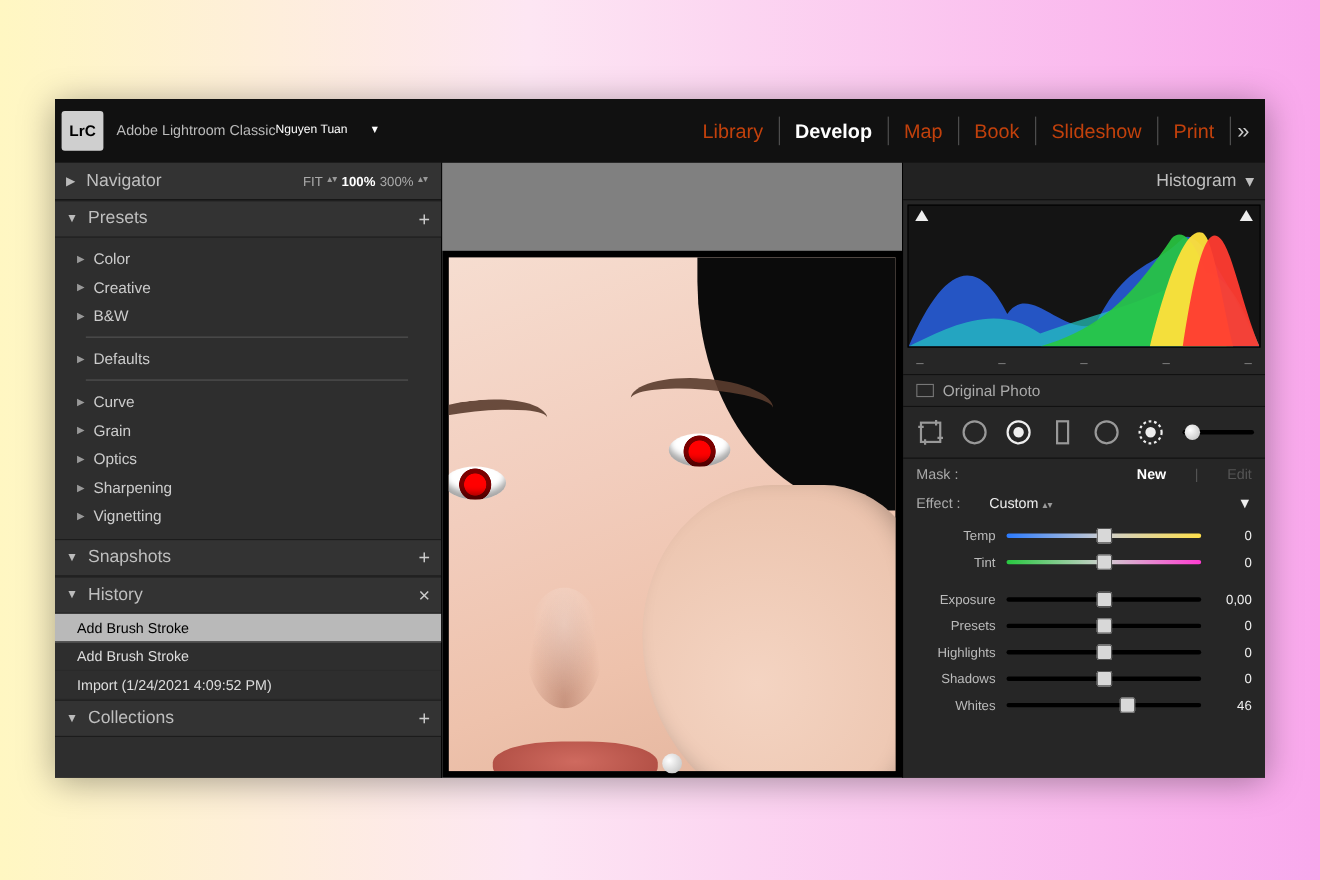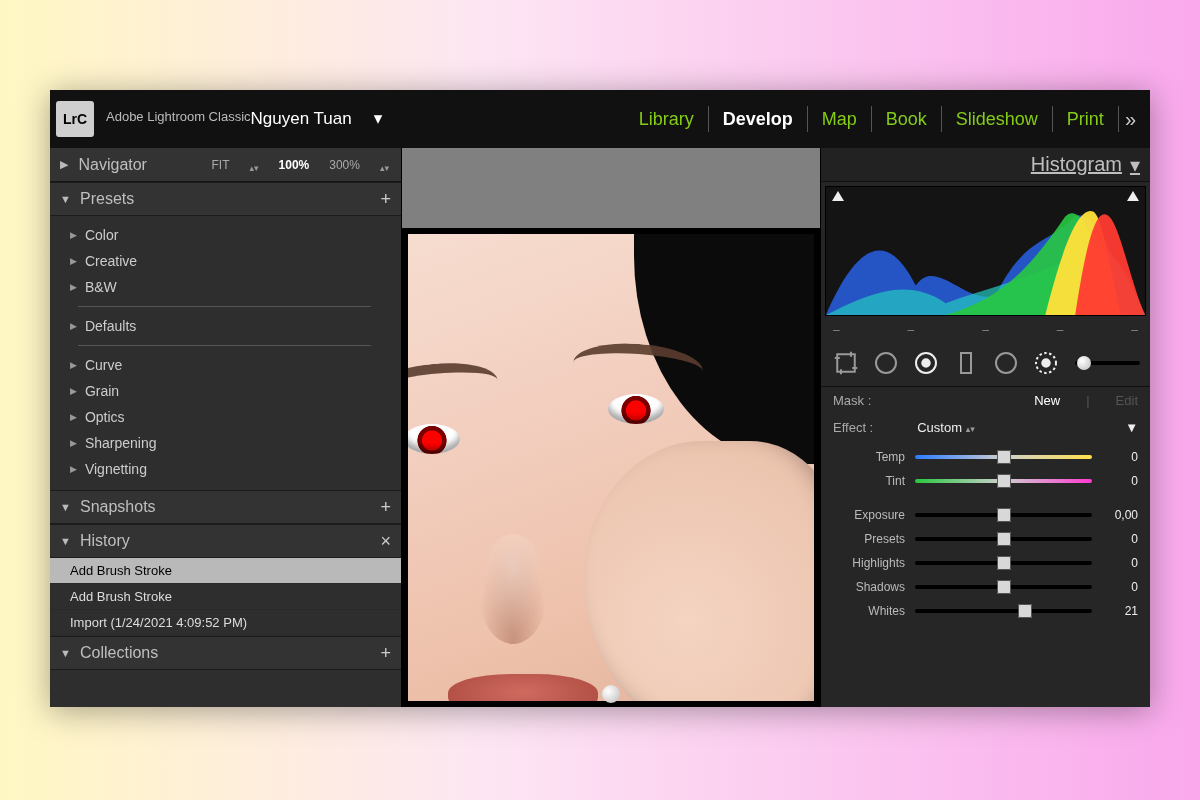--- a/index.html
+++ b/index.html
@@ -14,23 +14,23 @@
     display: flex; flex-direction: column;
   }
   
   .topbar { display:flex; align-items:center; height:58px; background:#111; padding:0 10px 0 0; }
   .logo {
     width:38px; height:36px; background:#cfcfcf; color:#000; font-weight:800;
     display:flex; align-items:center; justify-content:center; font-size:14px;
     border-radius:3px; margin:0 12px 0 6px;
   }
   .title-block { display:flex; flex-direction:row; font-size:13px; color:#bbb; line-height:1.2; }
-  .title-block .user { color:#fff; font-size:17px; display:flex; gap:22px; align-items:flex-end;}
+  .title-block .user { color:#fff; font-size:11px; display:flex; gap:22px; align-items:center;}
   .modules { display:flex; gap:0; margin-left:auto; align-items:center; height:100%;}
-  .mod { color:#84cc16; font-size:18px; padding:0 14px; cursor:pointer; position:relative; }
+  .mod { color:#c2410c; font-size:18px; padding:0 14px; cursor:pointer; position:relative; }
   .mod.sel { color:#fff; font-weight:600; }
   .mod-sep { width:1px; height:26px; background:#555; }
   .more { color:#ccc; font-size:20px; padding:0 4px 0 6px;}
   
   .body { flex:1; display:flex; min-height:0;}
   .left { width:352px; background:#2e2e2e; display:flex; flex-direction:column; border-right:1px solid #000;}
   .center { flex:1; background:#808080; position:relative; overflow:hidden;}
   .right { width:330px; background:#262626; display:flex; flex-direction:column; border-left:1px solid #000;}
   
   .phead {
@@ -38,21 +38,21 @@
     background:#333; border-top:1px solid #1c1c1c; border-bottom:1px solid #1c1c1c;
     color:#bfbfbf; font-size:16px; gap:8px;
   }
   .phead .tri { font-size:11px; color:#bbb; width:12px;}
   .phead .grow { flex:1; }
   .phead .plus, .phead .x { color:#ccc; font-size:18px; cursor:pointer;}
   
   .navrow { display:flex; align-items:center; height:34px; background:#333; padding:0 10px; gap:10px; border-bottom:1px solid #151515;}
   .navrow .tri { font-size:11px; color:#bbb;}
   .navrow .name { color:#bfbfbf; font-size:16px;}
-  .navrow .zoom { margin-left:auto; display:flex; gap:16px; align-items:flex-end; font-size:12px; color:#aaa;}
+  .navrow .zoom { margin-left:auto; display:flex; gap:0; align-items:flex-start; font-size:12px; color:#aaa;}
   .navrow .zoom span { padding:0 2px;}
   .navrow .zoom .sel { color:#fff; font-weight:600;}
   .spn { font-size:9px; line-height:8px; color:#999; display:flex; flex-direction:column;}
   
   .tree { padding:6px 0 8px 20px; font-size:14px; color:#ccc;}
   .tree .item { display:flex; align-items:center; gap:8px; height:26px; cursor:pointer;}
   .tree .item .tri { font-size:9px; color:#999;}
   .tree hr { border:none; border-top:1px solid #555; margin:6px 30px 6px 8px;}
   
   .hist { font-size:13px;}
@@ -83,37 +83,37 @@
   .hand { position:absolute; right:-30px; bottom:-40px; width:260px; height:300px;
           background: radial-gradient(circle at 40% 60%, #f4d4c2, #e9bfa8);
           border-radius:50% 40% 30% 60%; box-shadow: -12px -8px 20px rgba(0,0,0,.25) inset;}
   .hair { position:absolute; right:-20px; top:-30px; width:200px; height:260px;
           background:#0b0b0b; border-radius:0 0 0 80%;}
   .dot { position:absolute; left:50%; bottom:4px; transform:translateX(-50%);
          width:18px; height:18px; border-radius:50%;
          background: radial-gradient(circle at 35% 35%, #fff, #bbb);}
   
   .rhead { height:34px; display:flex; align-items:center; justify-content:flex-end;
-           padding:0 10px; color:#bfbfbf; font-size:20px; gap:8px; background:#222; border-bottom:1px solid #111;text-decoration:underline;}
+           padding:0 10px; color:#bfbfbf; font-size:16px; gap:8px; background:#222; border-bottom:1px solid #111;}
   .histo { height:130px; margin:4px; border:1px solid #000; background:#141414; position:relative; overflow:hidden;}
   .clip { position:absolute; top:4px; width:0; height:0; border-left:6px solid transparent; border-right:6px solid transparent; border-bottom:10px solid #eee;}
   .clip.l { left:6px;} .clip.r { right:6px;}
   .histo svg { position:absolute; inset:0; width:100%; height:100%;}
   .stats { display:flex; justify-content:space-between; padding:3px 12px; font-size:12px; color:#888;}
   .orig { display:flex; align-items:center; gap:8px; padding:6px 12px; color:#aaa; font-size:14px; border-top:1px solid #111; border-bottom:1px solid #111;}
   .orig .box { width:16px; height:12px; border:1px solid #777;}
   .tools { display:flex; align-items:center; gap:10px; padding:8px 10px; border-bottom:1px solid #111;}
   .tool { width:30px; height:30px; display:flex; align-items:center; justify-content:center; cursor:pointer;}
   .tool svg { stroke:#999; fill:none; stroke-width:1.6;}
   .tool.sel svg { stroke:#eee; }
   .mini-slider { flex:1; height:4px; background:#000; position:relative; border-radius:2px; margin-left:4px;}
   .mini-slider .kn { position:absolute; top:-5px; width:14px; height:14px; border-radius:50%;
        background: radial-gradient(circle at 35% 35%, #fff, #bbb);}
   .maskrow, .effrow { display:flex; align-items:center; padding:6px 12px; font-size:13px; color:#aaa; gap:26px;}
-  .maskrow .r { margin-left:auto; color:#fff; cursor:pointer;}
+  .maskrow .r { margin-left:auto; color:#fff; cursor:pointer;font-weight:bold;}
   .maskrow .dim { color:#555; cursor:default;}
   .effrow .disc { margin-left:auto; color:#eee;}
   .sliders { padding:4px 12px 0 12px;}
   .srow { display:flex; align-items:center; gap:10px; height:24px; font-size:12px; color:#bbb;}
   .srow .lab { width:72px; text-align:right;}
   .track { flex:1; height:4px; background:#000; position:relative; border-radius:2px;}
   .knob { position:absolute; top:-5px; width:14px; height:14px; border-radius:2px;
           background:#d8d8d8; box-shadow:0 0 0 1px #555 inset; transform:translateX(-50%);}
   .srow .val { width:36px; text-align:right; color:#eee;}
   .track.temp { background:linear-gradient(to right,#2b7bff,#cfcfcf,#ffe04a);}
@@ -272,20 +272,24 @@
           <path d="M250,130 C262,50 272,18 284,30 C295,40 305,95 320,130 Z" fill="#ff3b30" opacity=".95"></path>
         </svg>
       </div>
       <div class="stats">
         <span>–</span>
           <span>–</span>
           <span>–</span>
           <span>–</span>
           <span>–</span>
       </div>
+      <div class="orig">
+        <span class="box"></span>
+        <span>Original Photo</span>
+      </div>
       <div class="tools">
         <span class="tool">
             <svg viewBox="0 0 24 24">
               <rect x="5" y="5" width="14" height="14"></rect>
               <path d="M3 8h4M16 3v4M21 16h-4M8 21v-4"></path>
             </svg>
           </span>
         <span class="tool">
             <svg viewBox="0 0 24 24">
               <circle cx="12" cy="12" r="8"></circle>
@@ -318,21 +322,21 @@
           </div>
       </div>
       <div class="maskrow">
         <span>Mask :</span>
         <span class="r">New</span>
         <span style="color:#555">|</span>
         <span class="dim">Edit</span>
       </div>
       <div class="effrow">
         <span>Effect :</span>
-        <span style="color:#eee; margin-left:18px;">
+        <span style="color:#eee; ">
           <span>Custom</span> <span class="spn" style="display:inline-flex">▴▾</span>
         </span>
         <span class="disc">▼</span>
       </div>
       <div class="sliders" id="sliders">
           <div class="srow">
             <span class="lab">Temp</span>
             <div class="track temp">
               <div class="knob" style="left:50%"></div>
             </div>
@@ -372,18 +376,18 @@
             <div class="track ">
               <div class="knob" style="left:50%"></div>
             </div>
             <span class="val">0</span>
           </div>
           <div class="srow">
             <span class="lab">Whites</span>
             <div class="track ">
               <div class="knob" style="left:62%"></div>
             </div>
-            <span class="val">21</span>
+            <span class="val">46</span>
           </div>
         </div>
     </div>
   </div>
 </div>
 
 </body></html>

